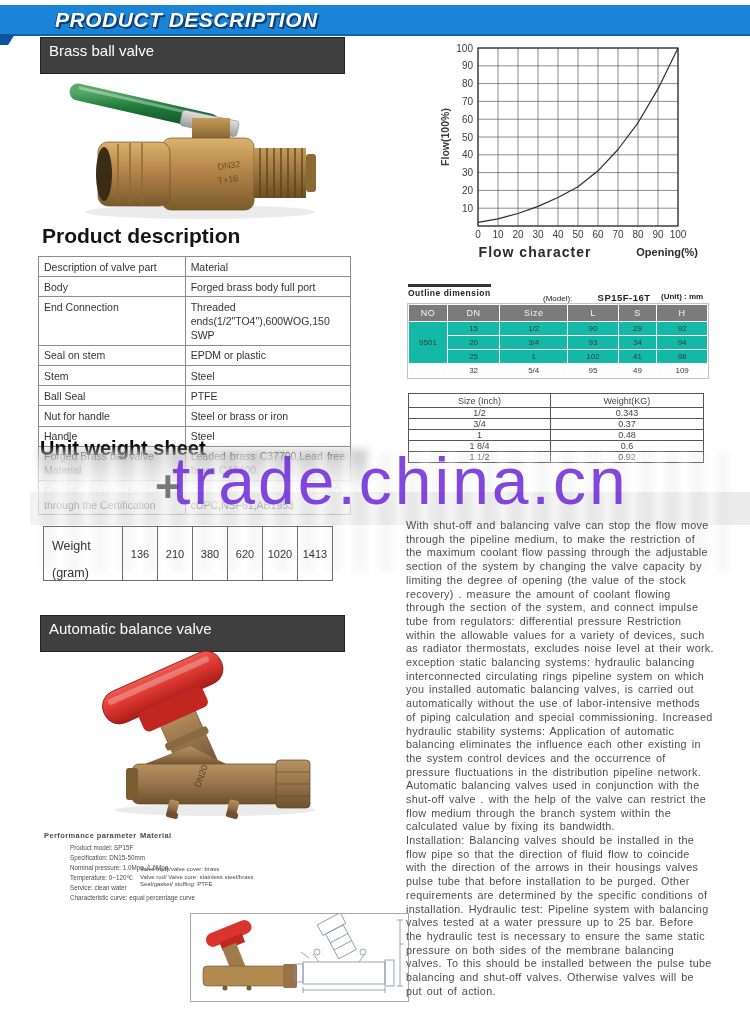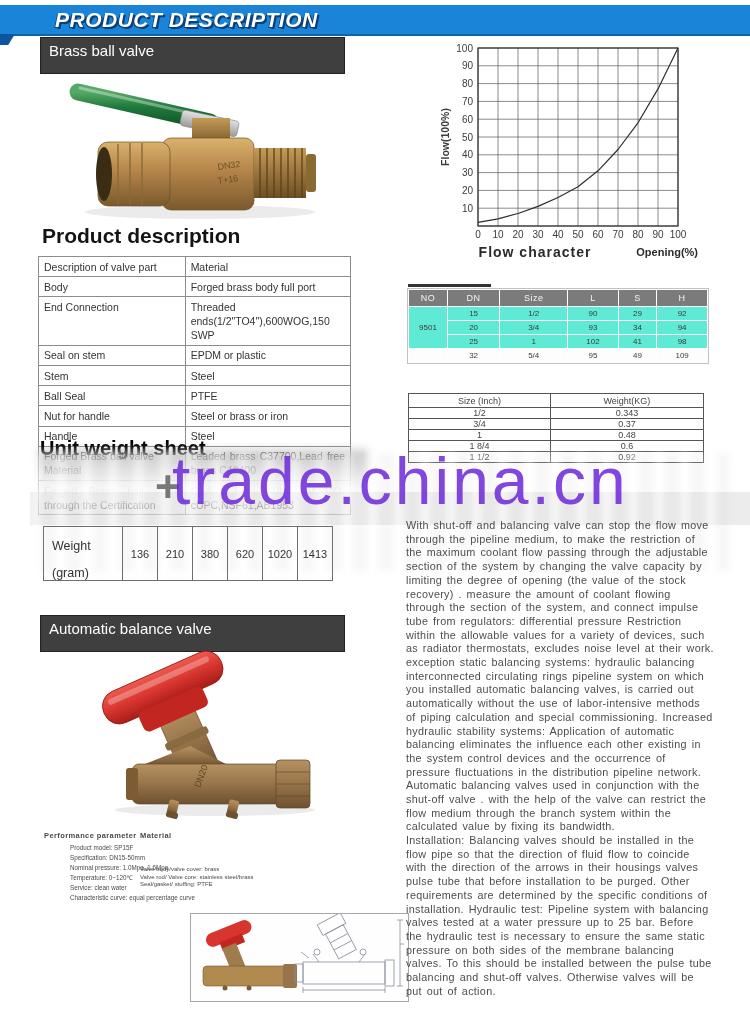--- a/index.html
+++ b/index.html
@@ -32,21 +32,21 @@
   #flow-chart .alabel{font-size:10.5px;fill:#3c3c3c;font-weight:bold;font-family:"Liberation Sans",sans-serif;}
   #flow-chart .ctitle{font-size:14px;fill:#2b2b2b;font-weight:bold;letter-spacing:1px;font-family:"Liberation Sans",sans-serif;}
   #flow-chart .clabel{font-size:11px;fill:#2b2b2b;font-weight:bold;font-family:"Liberation Sans",sans-serif;}
 
   
   .ocap{left:408px;top:288px;width:300px;font-size:8.5px;color:#222;}
   .ocap .oc1{font-weight:bold;border-top:3px solid #333;padding-top:1px;letter-spacing:.5px;}
   .ocap .oc2{position:absolute;left:135px;top:4px;font-size:8px;}
   .ocap .oc2 b{font-size:9.5px;letter-spacing:.5px;margin-left:23px;}
   .ocap .oc3{position:absolute;left:253px;top:4px;font-size:8px;font-weight:bold;}
-  .otab{left:408px;top:289px;width:300px;border-collapse:collapse;background:#5eead4;outline:1px solid #c2c2c2;}
+  .otab{left:408px;top:304px;width:300px;border-collapse:collapse;background:#14b8a6;outline:1px solid #c2c2c2;}
   .otab td{border:1px solid #fff;text-align:center;font-size:8px;color:#3a3a3a;height:11px;padding:1px 2px;}
   .otab tr.ohead td{background:#7b7b7b;color:#f4f4f4;font-size:9px;height:14px;letter-spacing:.5px;}
   .otab tr:last-child td{background:#fdfdfd;}
   .otab td.wcell{background:#fdfdfd;}
 
   
   .wtab{left:408px;top:393px;width:296px;border-collapse:collapse;}
   .wtab td{border:1px solid #555;text-align:center;font-size:9px;color:#444;height:9.5px;padding:0 2px;}
 
   

